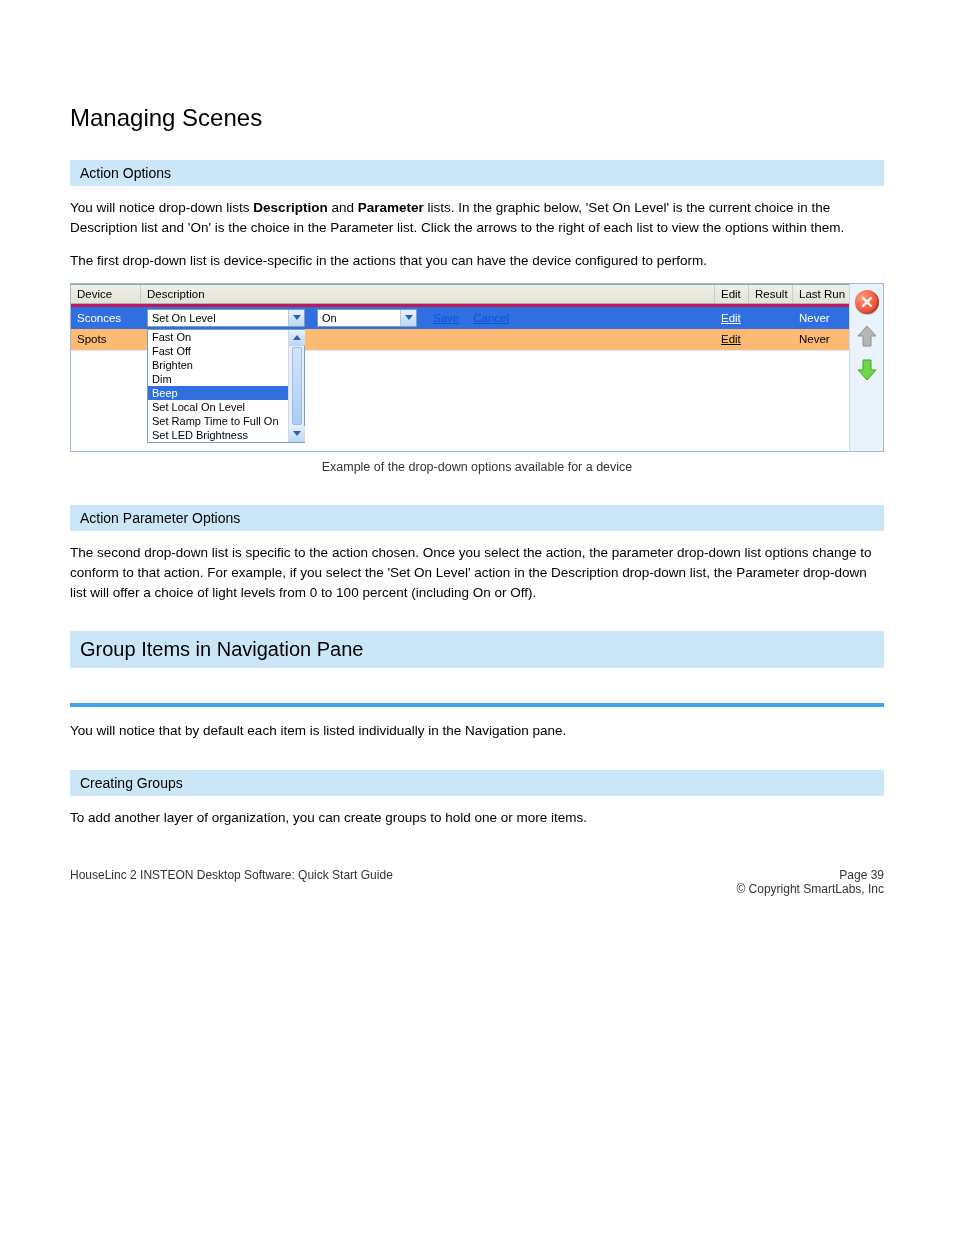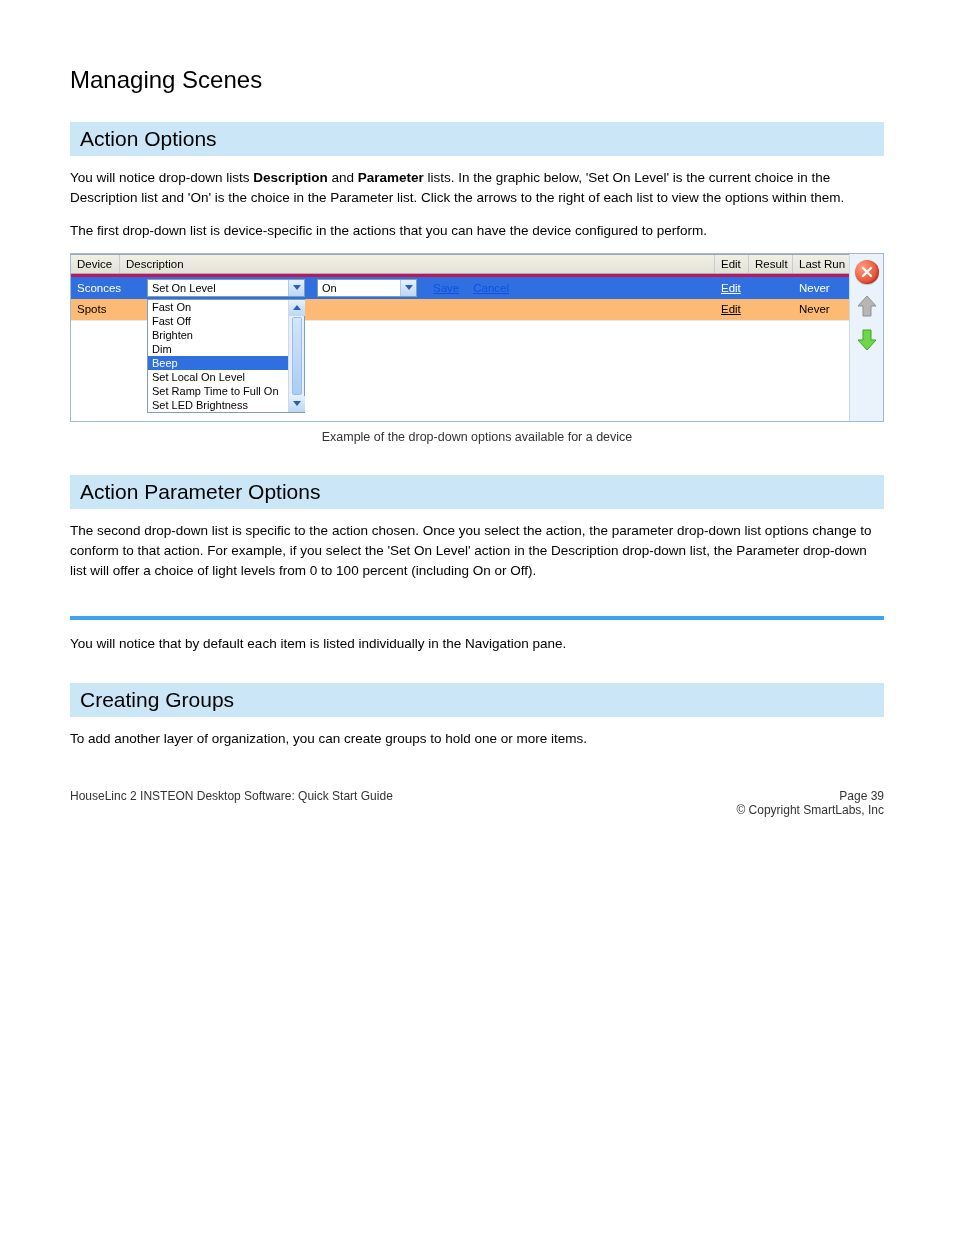--- a/index.html
+++ b/index.html
@@ -6,27 +6,27 @@
   body {
     margin: 0;
     font-family: "Segoe UI", Tahoma, Arial, sans-serif;
     font-size: 13px;
     background: #ffffff;
     color: #000;
   }
   .page {
     width: 954px;
     margin: 0 auto;
-    padding: 36px 70px 60px 70px;
+    padding: 74px 70px 60px 70px;
   }
   .h1 { font-size: 24px; font-weight: 300; color: #000; margin: 30px 0 8px 0; }
   .section-bar {
     background: #cbe7f7;
     color: #000;
-    font-size: 21px;
+    font-size: 14px;
     font-weight: 400;
     padding: 5px 10px;
     margin-top: 28px;
   }
   .p { font-size: 13.5px; color: #000; line-height: 1.5; margin: 12px 0; }
   .b { font-weight: bold; }
   .chapter-hr {
     height: 4px;
     background: #3ea4f0;
     margin: 35px 0 0 0;
@@ -68,21 +68,21 @@
     display: flex;
     background: linear-gradient(#f0f0e6, #e4e2d6);
     border-bottom: 1px solid #aab0b8;
     font-size: 11.5px;
   }
   .gh-cell {
     padding: 3px 6px;
     border-right: 1px solid #c7cdd3;
     white-space: nowrap;
   }
-  .gh-device { width: 49px; }
+  .gh-device { width: 70px; }
   .gh-desc { flex: 1; }
   .gh-edit { width: 34px; }
   .gh-result { width: 44px; }
   .gh-lastrun { width: 56px; border-right: none; }
   .grid-row {
     display: flex;
     font-size: 11.5px;
     position: relative;
     height: 22px;
     align-items: stretch;
@@ -295,20 +295,21 @@
           </svg>
       </div>
     </div>
   </div>
 
   <p class="p" style="text-align:center;font-size:12.5px;color:#333;margin-top:6px;">Example of the drop-down options available for a device</p>
 
   <div class="section-bar">Action Parameter Options</div>
   <p class="p">The second drop-down list is specific to the action chosen. Once you select the action, the parameter drop-down list options change to conform to that action. For example, if you select the 'Set On Level' action in the Description drop-down list, the Parameter drop-down list will offer a choice of light levels from 0 to 100 percent (including On or Off).</p>
 
+  <div class="section-bar" style="font-size:20px;padding:7px 10px;">Group Items in Navigation Pane</div>
   <div class="chapter-hr"></div>
   <p class="p chapter-sub">You will notice that by default each item is listed individually in the Navigation pane.</p>
 
   <div class="section-bar">Creating Groups</div>
   <p class="p">To add another layer of organization, you can create groups to hold one or more items.</p>
 
   <div class="footer-row">
     <div>HouseLinc 2 INSTEON Desktop Software: Quick Start Guide</div>
     <div class="right">
       <div>Page 39</div>

